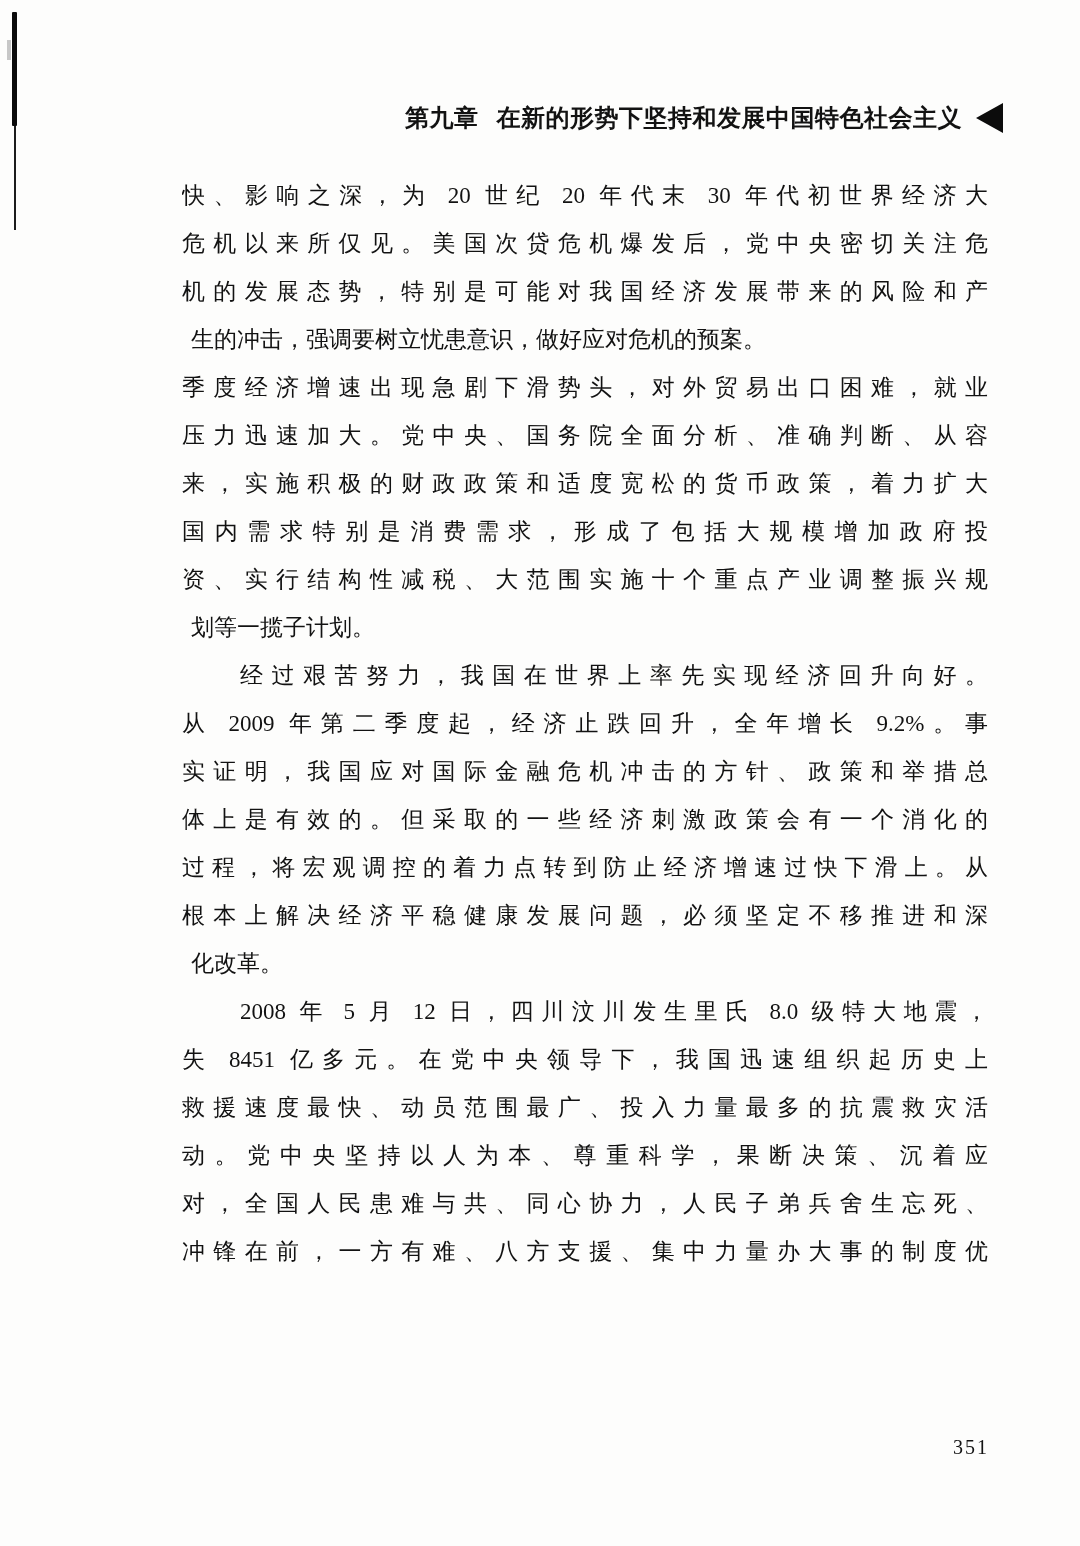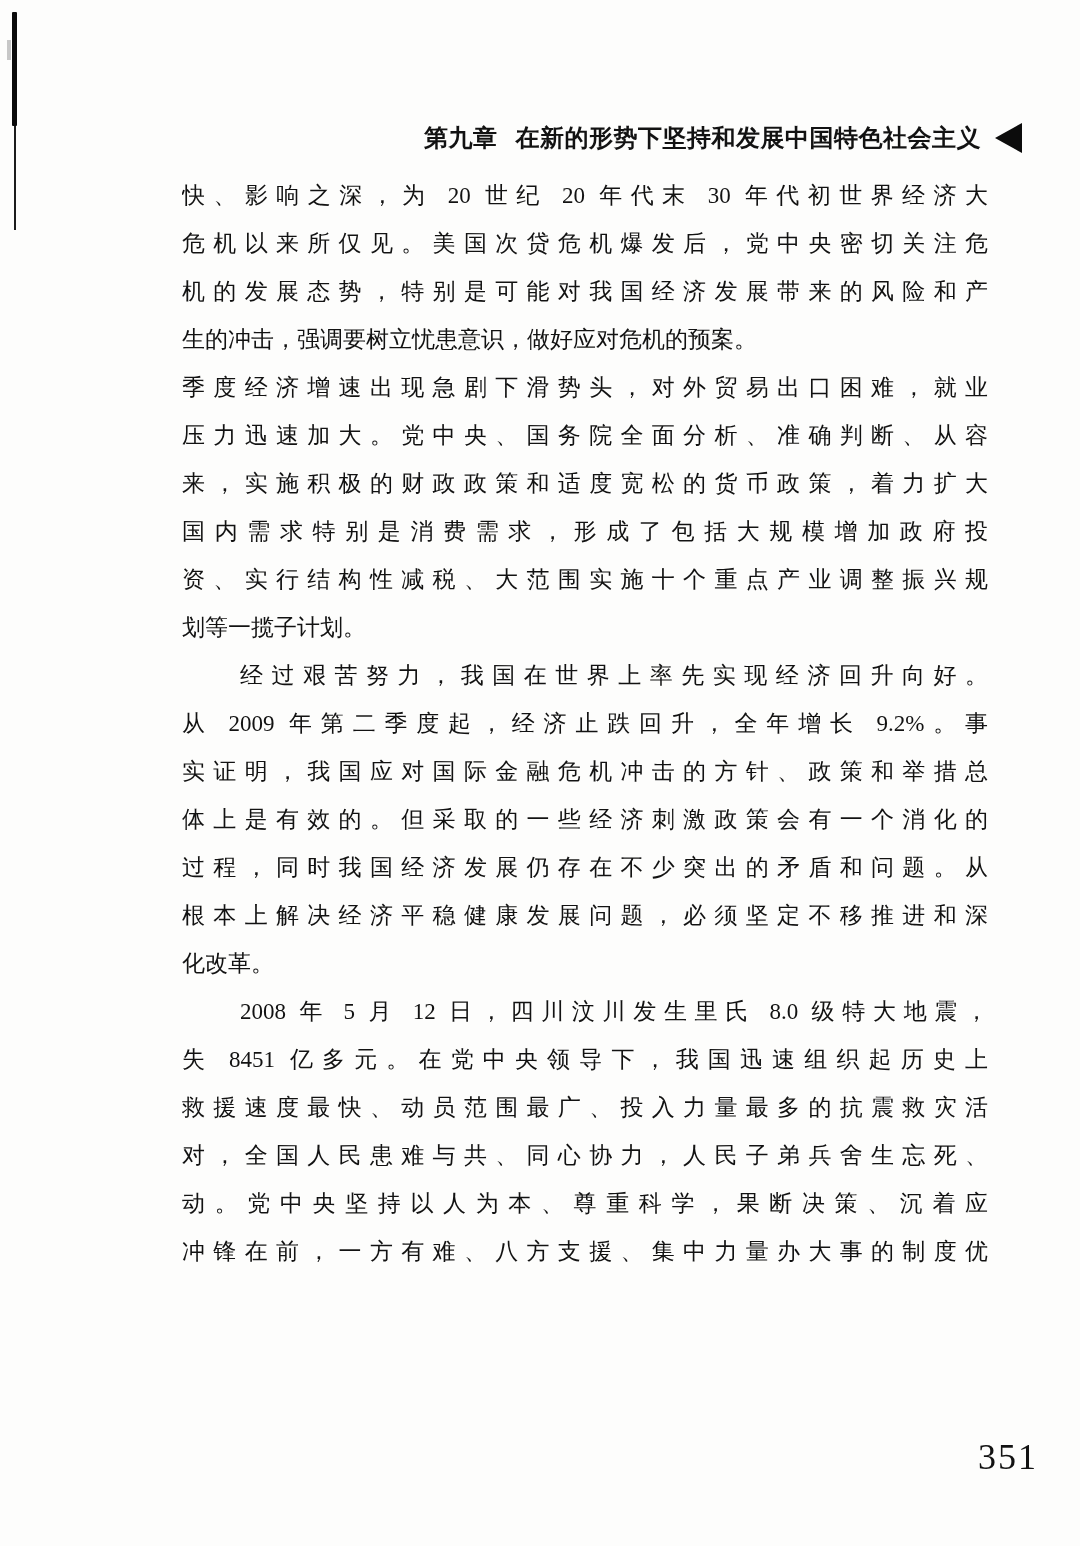--- a/index.html
+++ b/index.html
@@ -19,29 +19,28 @@
   
   .artifact { position: absolute; background: #0b0b0b; }
   .artifact.bar-thick { left: 12px; top: 12px; width: 5px; height: 114px; border-radius: 1px; }
   .artifact.bar-thin  { left: 14px; top: 126px; width: 2px; height: 104px; background: #1c1c1c; }
   .artifact.smudge    { left: 7px; top: 40px; width: 4px; height: 20px; background: #9a9a9a; opacity: .55; }
 
   
   .header {
     position: absolute;
     top: 100px;
-    left: 424px;
+    left: 405px;
     height: 36px;
     display: flex;
     align-items: center;
     font-size: 24px;
     font-weight: 700;
     letter-spacing: 0.5px;
     white-space: nowrap;
-    margin-top: 20px;
   }
   .header .chapter-label { margin-right: 18px; }
   .header .arrow {
     margin-left: 14px;
     width: 0; height: 0;
     border-top: 15px solid transparent;
     border-bottom: 15px solid transparent;
     border-right: 27px solid #0c0c0c;
   }
 
@@ -59,28 +58,29 @@
     overflow: hidden;
     text-align: justify;
     text-align-last: justify;
     text-justify: inter-ideograph;
     white-space: normal;
   }
   .line.indent { padding-left: 58px; }
   .line.para-end {
     text-align: center;
     text-align-last: left;
+    margin-left: 9px;
   }
 
   
   .page-number {
     position: absolute;
-    left: 978px;
+    left: 953px;
     top: 1436px;
-    font-size: 36px;
+    font-size: 20px;
     letter-spacing: 2px;
   }
 </style>
 </head>
 <body>
 
 <div class="page">
 
   <div class="artifact bar-thick"></div>
   <div class="artifact bar-thin"></div>
@@ -100,26 +100,26 @@
       <div class="line">季度经济增速出现急剧下滑势头，对外贸易出口困难，就业</div>
       <div class="line">压力迅速加大。党中央、国务院全面分析、准确判断、从容</div>
       <div class="line">来，实施积极的财政政策和适度宽松的货币政策，着力扩大</div>
       <div class="line">国内需求特别是消费需求，形成了包括大规模增加政府投</div>
       <div class="line">资、实行结构性减税、大范围实施十个重点产业调整振兴规</div>
       <div class="line para-end">划等一揽子计划。</div>
       <div class="line indent">经过艰苦努力，我国在世界上率先实现经济回升向好。</div>
       <div class="line">从 2009 年第二季度起，经济止跌回升，全年增长 9.2%。事</div>
       <div class="line">实证明，我国应对国际金融危机冲击的方针、政策和举措总</div>
       <div class="line">体上是有效的。但采取的一些经济刺激政策会有一个消化的</div>
-      <div class="line">过程，同时我国经济发展仍存在不少突出的矛盾和问题。从</div>
+      <div class="line">过程，将宏观调控的着力点转到防止经济增速过快下滑上。从</div>
       <div class="line">根本上解决经济平稳健康发展问题，必须坚定不移推进和深</div>
       <div class="line para-end">化改革。</div>
       <div class="line indent">2008 年 5 月 12 日，四川汶川发生里氏 8.0 级特大地震，</div>
       <div class="line">失 8451 亿多元。在党中央领导下，我国迅速组织起历史上</div>
       <div class="line">救援速度最快、动员范围最广、投入力量最多的抗震救灾活</div>
+      <div class="line">动。党中央坚持以人为本、尊重科学，果断决策、沉着应</div>
       <div class="line">对，全国人民患难与共、同心协力，人民子弟兵舍生忘死、</div>
-      <div class="line">动。党中央坚持以人为本、尊重科学，果断决策、沉着应</div>
       <div class="line">冲锋在前，一方有难、八方支援、集中力量办大事的制度优</div>
     </div>
 
   <div class="page-number">351</div>
 
 </div>
 
 </body></html>

